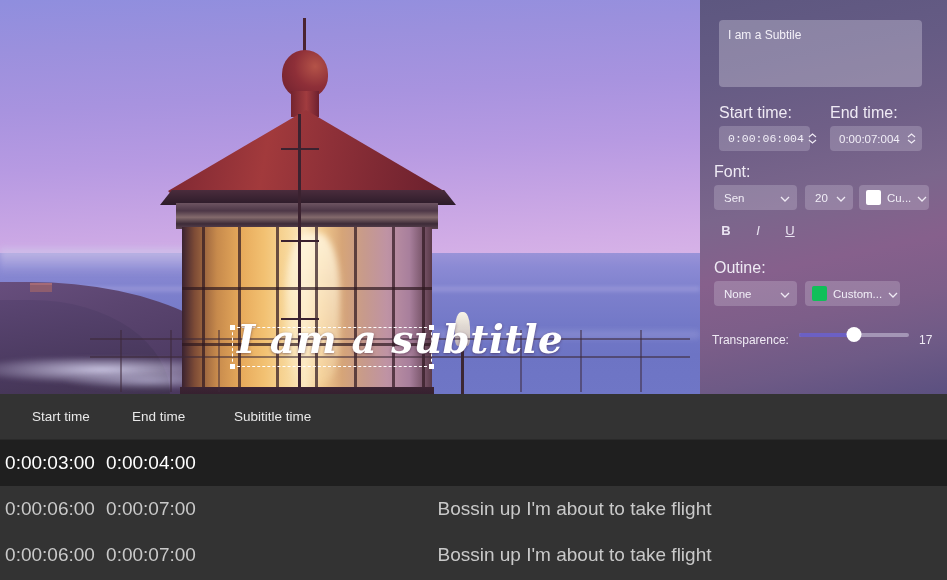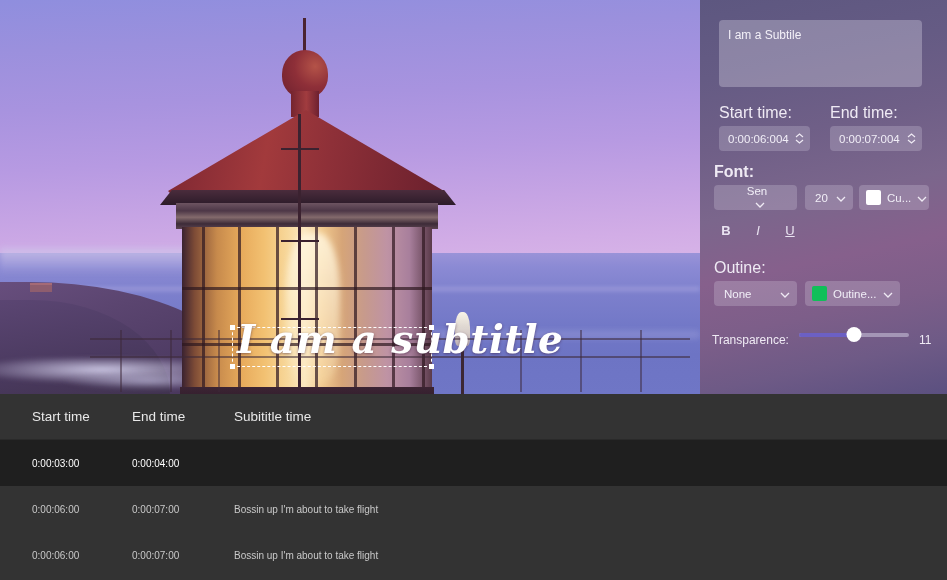--- a/index.html
+++ b/index.html
@@ -279,22 +279,22 @@
     color: #e6e6e6;
   }
   .thead {
     display: flex; align-items: center;
     height: 46px; padding-left: 32px;
     font-size: 13.5px; color: #e8e8e8;
     border-bottom: 1px solid #2a2a2a;
   }
   .trow {
     display: flex; align-items: center;
-    height: 46px; padding-left: 32px;
-    font-size: 10px; color: #c9c9c9;
+    height: 46px; 
+    font-size: 19px; color: #c9c9c9; text-align: center;
   }
   .trow.selected { background: #1f1f1f; color: #ffffff; }
   .c-start { width: 100px; flex: none; }
   .c-end   { width: 102px; flex: none; }
   .c-text  { flex: 1; }
 </style>
 </head>
 <body>
 
 <div class="app">
@@ -359,21 +359,21 @@
 
   <div class="side-panel">
     <div class="panel-ghost"></div>
   </div>
 
   <textarea class="sub-textarea" placeholder="Subtitle text" style="">I am a Subtile</textarea>
 
   <div class="fld-label" style="left:719px; top:104px;">Start time:</div>
   <div class="fld-label" style="left:830px; top:104px;">End time:</div>
 
-  <div class="spin" style="left:719px; top:126px; width:91px;">
+  <div class="spin" style="left:719px; top:126px; width:91px;font-family:Liberation Mono, monospace;">
     <span class="val">0:00:06:004</span>
     <span class="chev">
       <svg width="9" height="5" viewBox="0 0 9 5">
           <path d="M1 4 L4.5 1 L8 4" stroke="#efeaf4" stroke-width="1.2" fill="none"></path>
         </svg>
       <svg width="9" height="5" viewBox="0 0 9 5">
           <path d="M1 1 L4.5 4 L8 1" stroke="#efeaf4" stroke-width="1.2" fill="none"></path>
         </svg>
     </span>
   </div>
@@ -383,23 +383,23 @@
     <span class="chev">
       <svg width="9" height="5" viewBox="0 0 9 5">
           <path d="M1 4 L4.5 1 L8 4" stroke="#efeaf4" stroke-width="1.2" fill="none"></path>
         </svg>
       <svg width="9" height="5" viewBox="0 0 9 5">
           <path d="M1 1 L4.5 4 L8 1" stroke="#efeaf4" stroke-width="1.2" fill="none"></path>
         </svg>
     </span>
   </div>
 
-  <div class="fld-label" style="left:714px; top:163px;font-weight:bold;">Font:</div>
-
-  <div class="sel" style="left:714px; top:185px; width:83px;flex-direction:column;">
+  <div class="fld-label" style="left:714px; top:163px;">Font:</div>
+
+  <div class="sel" style="left:714px; top:185px; width:83px;">
     <span class="sel-label">Sen</span>
     <span class="caret">
       <svg width="10" height="6" viewBox="0 0 10 6">
           <path d="M1 1 L5 5 L9 1" stroke="#efeaf4" stroke-width="1.3" fill="none"></path>
         </svg>
     </span>
   </div>
 
   <div class="sel" style="left:805px; top:185px; width:48px;">
     <span class="sel-label">20</span>
@@ -430,35 +430,35 @@
     <span class="sel-label">None</span>
     <span class="caret">
       <svg width="10" height="6" viewBox="0 0 10 6">
           <path d="M1 1 L5 5 L9 1" stroke="#efeaf4" stroke-width="1.3" fill="none"></path>
         </svg>
     </span>
   </div>
 
   <div class="sel" style="left:805px; top:281px; width:95px; padding-left:7px;">
     <span class="swatch" id="outlineSwatch" style="background: rgb(16, 191, 89);"></span>
-    <span class="sel-label">Outine...</span>
+    <span class="sel-label">Custom...</span>
     <span class="caret">
       <svg width="10" height="6" viewBox="0 0 10 6">
           <path d="M1 1 L5 5 L9 1" stroke="#efeaf4" stroke-width="1.3" fill="none"></path>
         </svg>
     </span>
   </div>
 
   <div class="slider-row">
     <span class="slider-label">Transparence:</span>
     <span class="track">
       <span class="fill" id="sliderFill" style="width: 50%;"></span>
       <span class="thumb" id="sliderThumb" style="left: 50%;"></span>
     </span>
-    <span class="slider-value">11</span>
+    <span class="slider-value">17</span>
   </div>
 
   <div class="table">
     <div class="thead">
       <span class="c-start">Start time</span>
       <span class="c-end">End time</span>
       <span class="c-text">Subititle time</span>
     </div>
     <div id="tbody">
         <div class="trow selected">

